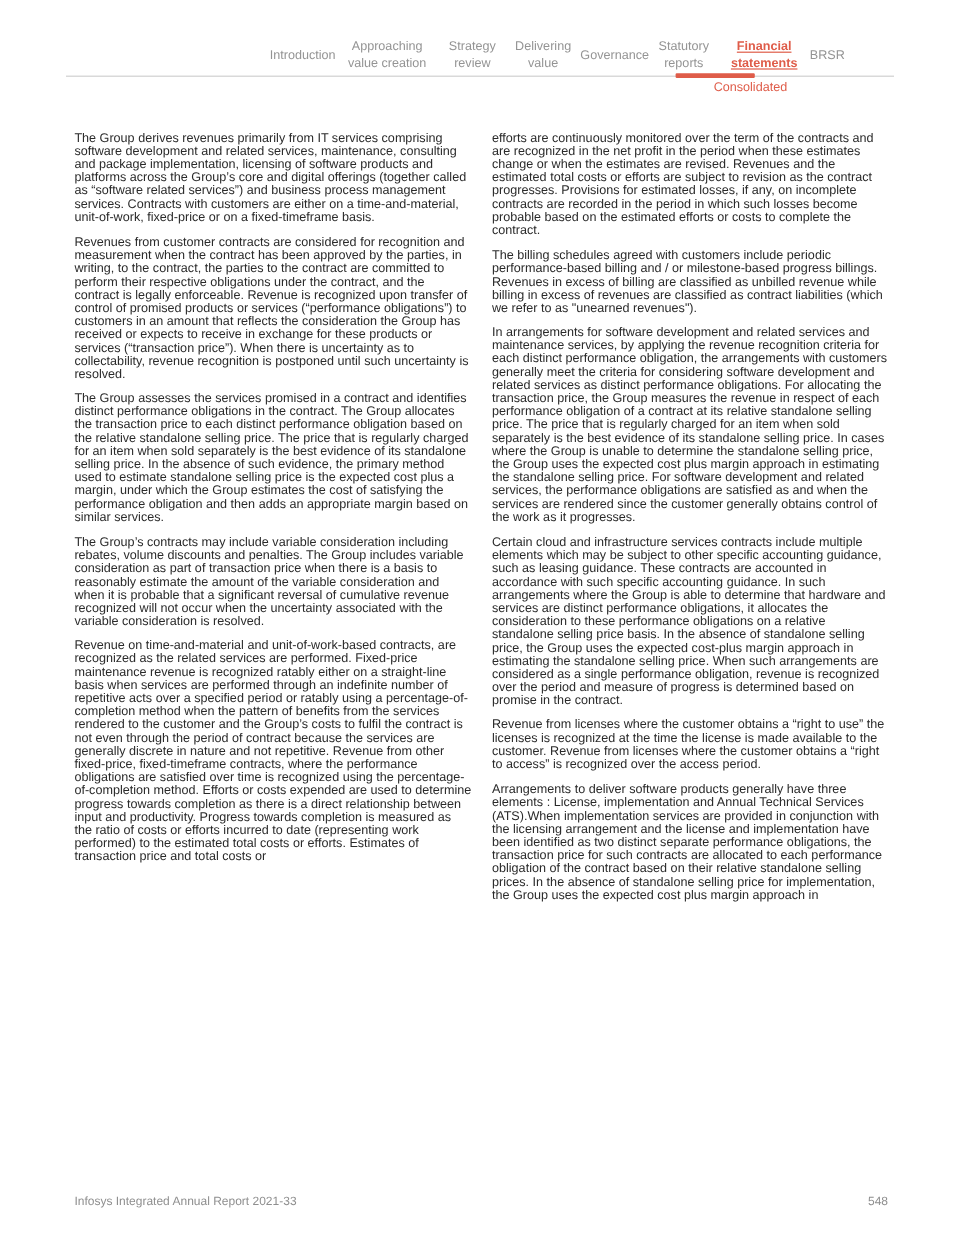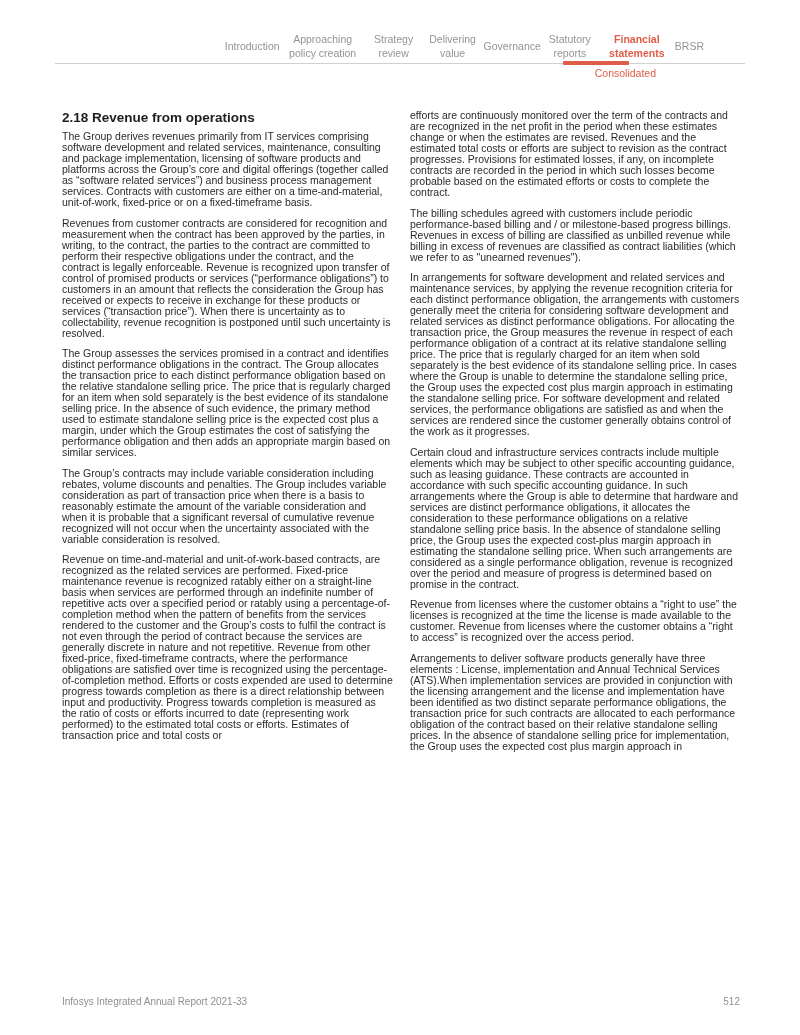--- a/index.html
+++ b/index.html
@@ -15,21 +15,21 @@
   }
   .nav-item{
     color:#949494;font-size:10.5px;line-height:1.3;text-align:center;
     cursor:pointer;
   }
   .nav-item:nth-child(2){max-width:86px;}
   .nav-item:nth-child(3){max-width:56px;}
   .nav-item:nth-child(4){max-width:62px;}
   .nav-item:nth-child(6){max-width:58px;}
   .nav-item:nth-child(7){max-width:76px;}
-  .nav-item.active{color:#df5c49;font-weight:bold;}
+  .nav-item.active{color:#df5c49;font-weight:bold;text-decoration:underline;}
   .nav-rule{
     position:absolute;top:63px;left:55px;right:55px;height:1px;
     background:#d0d0d0;
   }
   .active-underline{
     position:absolute;top:61px;left:563px;width:66px;height:4px;
     background:#df5c49;border-radius:1px;
   }
   .consolidated{
     position:absolute;top:67px;left:536px;width:120px;text-align:right;
@@ -55,44 +55,43 @@
   }
   .footer-right{
     position:absolute;right:60px;top:996px;font-size:10px;color:#8f8f8f;
   }
 </style>
 </head>
 <body>
 
 <nav class="nav-row">
   <div class="nav-item">Introduction</div>
-  <div class="nav-item">Approaching policy creation</div>
+  <div class="nav-item">Approaching value creation</div>
   <div class="nav-item">Strategy review</div>
   <div class="nav-item">Delivering value</div>
   <div class="nav-item">Governance</div>
   <div class="nav-item">Statutory reports</div>
   <div class="nav-item active">Financial statements</div>
   <div class="nav-item">BRSR</div>
 </nav>
 <div class="nav-rule"></div>
 <div class="active-underline"></div>
 <div class="consolidated">Consolidated</div>
 
 <section class="col col-left">
-  <h1 class="section-title">2.18 Revenue from operations</h1>
   <p>The Group derives revenues primarily from IT services comprising software development and related services, maintenance, consulting and package implementation, licensing of software products and platforms across the Group’s core and digital offerings (together called as “software related services”) and business process management services. Contracts with customers are either on a time-and-material, unit-of-work, fixed-price or on a fixed-timeframe basis.</p>
   <p>Revenues from customer contracts are considered for recognition and measurement when the contract has been approved by the parties, in writing, to the contract, the parties to the contract are committed to perform their respective obligations under the contract, and the contract is legally enforceable. Revenue is recognized upon transfer of control of promised products or services (“performance obligations”) to customers in an amount that reflects the consideration the Group has received or expects to receive in exchange for these products or services (“transaction price”). When there is uncertainty as to collectability, revenue recognition is postponed until such uncertainty is resolved.</p>
   <p>The Group assesses the services promised in a contract and identifies distinct performance obligations in the contract. The Group allocates the transaction price to each distinct performance obligation based on the relative standalone selling price. The price that is regularly charged for an item when sold separately is the best evidence of its standalone selling price. In the absence of such evidence, the primary method used to estimate standalone selling price is the expected cost plus a margin, under which the Group estimates the cost of satisfying the performance obligation and then adds an appropriate margin based on similar services.</p>
   <p>The Group’s contracts may include variable consideration including rebates, volume discounts and penalties. The Group includes variable consideration as part of transaction price when there is a basis to reasonably estimate the amount of the variable consideration and when it is probable that a significant reversal of cumulative revenue recognized will not occur when the uncertainty associated with the variable consideration is resolved.</p>
   <p>Revenue on time-and-material and unit-of-work-based contracts, are recognized as the related services are performed. Fixed-price maintenance revenue is recognized ratably either on a straight-line basis when services are performed through an indefinite number of repetitive acts over a specified period or ratably using a percentage-of-completion method when the pattern of benefits from the services rendered to the customer and the Group’s costs to fulfil the contract is not even through the period of contract because the services are generally discrete in nature and not repetitive. Revenue from other fixed-price, fixed-timeframe contracts, where the performance obligations are satisfied over time is recognized using the percentage-of-completion method. Efforts or costs expended are used to determine progress towards completion as there is a direct relationship between input and productivity. Progress towards completion is measured as the ratio of costs or efforts incurred to date (representing work performed) to the estimated total costs or efforts. Estimates of transaction price and total costs or</p>
 </section>
 
 <section class="col col-right">
   <p>efforts are continuously monitored over the term of the contracts and are recognized in the net profit in the period when these estimates change or when the estimates are revised. Revenues and the estimated total costs or efforts are subject to revision as the contract progresses. Provisions for estimated losses, if any, on incomplete contracts are recorded in the period in which such losses become probable based on the estimated efforts or costs to complete the contract.</p>
   <p>The billing schedules agreed with customers include periodic performance-based billing and / or milestone-based progress billings. Revenues in excess of billing are classified as unbilled revenue while billing in excess of revenues are classified as contract liabilities (which we refer to as "unearned revenues").</p>
   <p>In arrangements for software development and related services and maintenance services, by applying the revenue recognition criteria for each distinct performance obligation, the arrangements with customers generally meet the criteria for considering software development and related services as distinct performance obligations. For allocating the transaction price, the Group measures the revenue in respect of each performance obligation of a contract at its relative standalone selling price. The price that is regularly charged for an item when sold separately is the best evidence of its standalone selling price. In cases where the Group is unable to determine the standalone selling price, the Group uses the expected cost plus margin approach in estimating the standalone selling price. For software development and related services, the performance obligations are satisfied as and when the services are rendered since the customer generally obtains control of the work as it progresses.</p>
   <p>Certain cloud and infrastructure services contracts include multiple elements which may be subject to other specific accounting guidance, such as leasing guidance. These contracts are accounted in accordance with such specific accounting guidance. In such arrangements where the Group is able to determine that hardware and services are distinct performance obligations, it allocates the consideration to these performance obligations on a relative standalone selling price basis. In the absence of standalone selling price, the Group uses the expected cost-plus margin approach in estimating the standalone selling price. When such arrangements are considered as a single performance obligation, revenue is recognized over the period and measure of progress is determined based on promise in the contract.</p>
   <p>Revenue from licenses where the customer obtains a “right to use” the licenses is recognized at the time the license is made available to the customer. Revenue from licenses where the customer obtains a “right to access” is recognized over the access period.</p>
   <p>Arrangements to deliver software products generally have three elements : License, implementation and Annual Technical Services (ATS).When implementation services are provided in conjunction with the licensing arrangement and the license and implementation have been identified as two distinct separate performance obligations, the transaction price for such contracts are allocated to each performance obligation of the contract based on their relative standalone selling prices. In the absence of standalone selling price for implementation, the Group uses the expected cost plus margin approach in</p>
 </section>
 
 <div class="footer-left">Infosys Integrated Annual Report 2021-33</div>
-<div class="footer-right">512</div>
+<div class="footer-right">548</div>
 
 </body></html>

